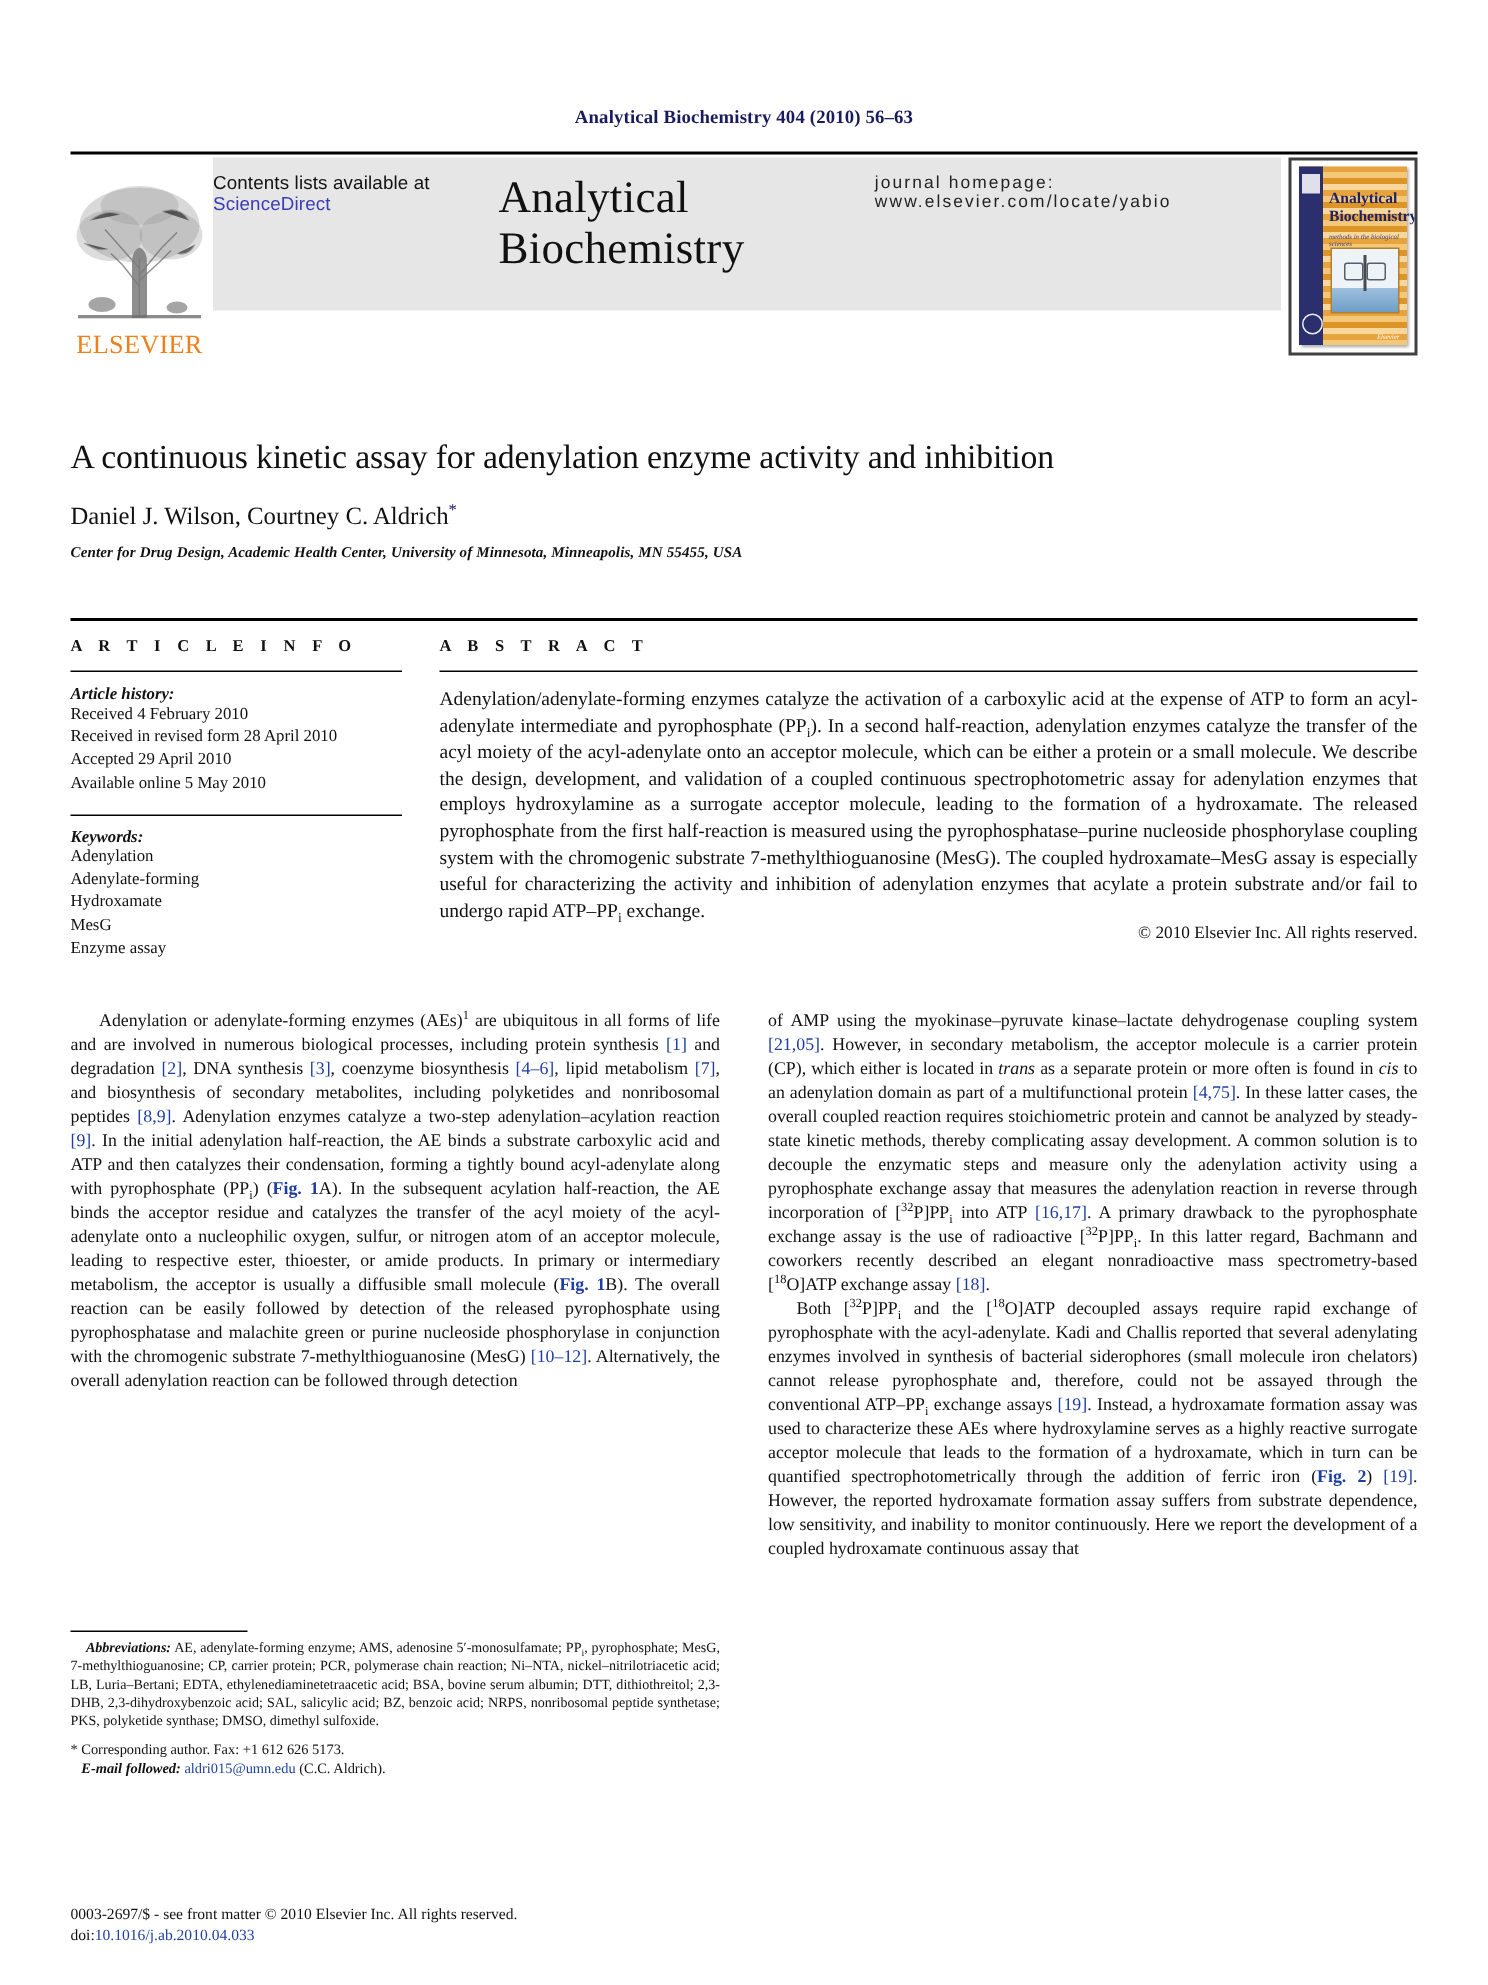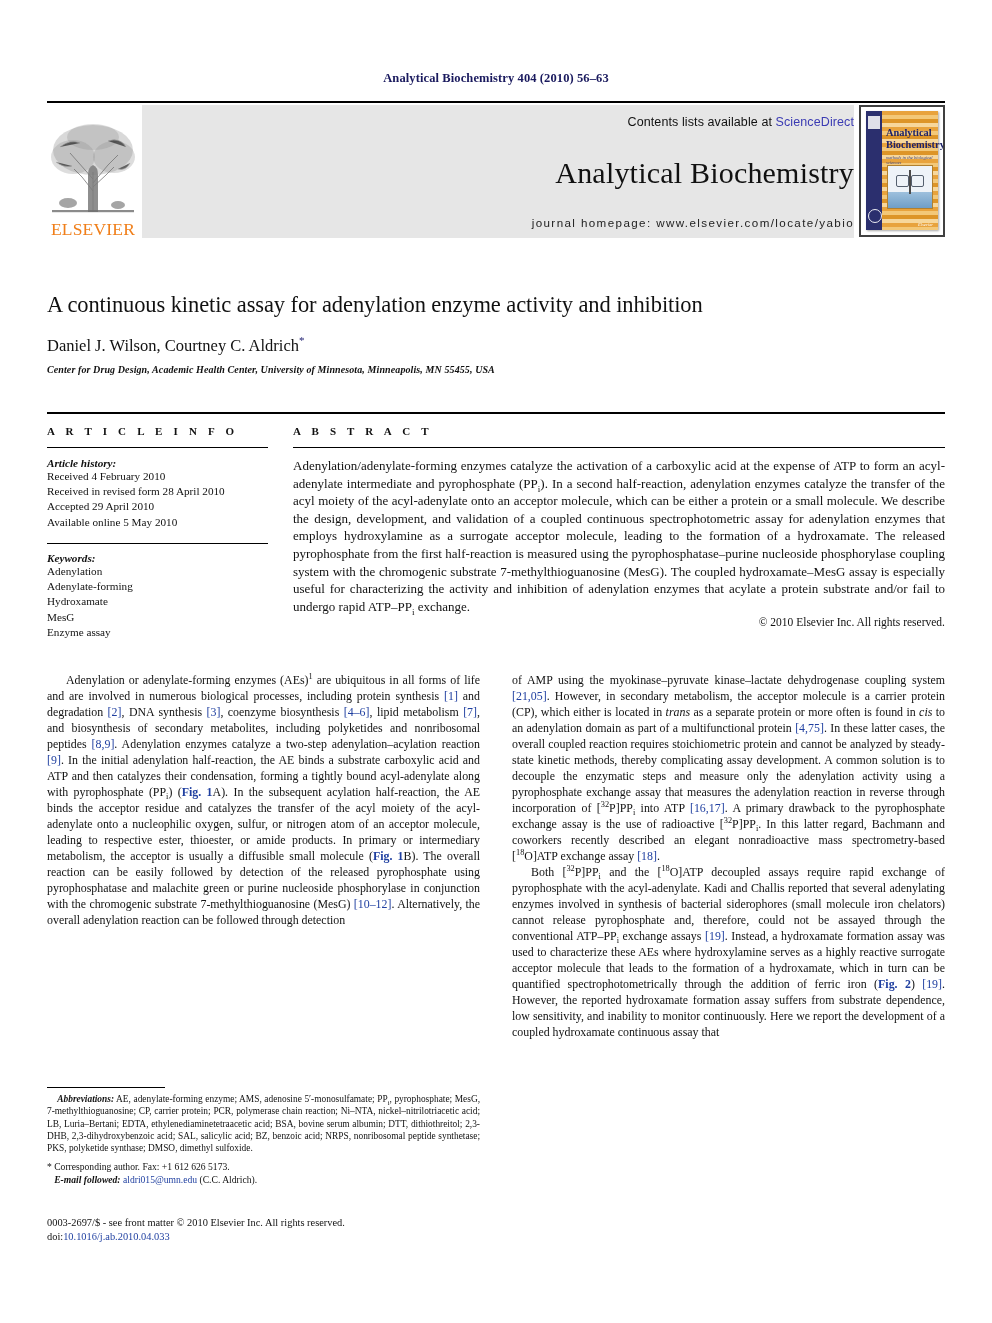--- a/index.html
+++ b/index.html
@@ -71,26 +71,25 @@
     line-height: 1;
     margin-top: 1px;
   }
 
   .mast-center {
     flex: 1 1 auto;
     background: #e6e6e6;
     margin-left: 3px;
     margin-right: 5px;
     display: flex;
-    flex-direction: column;
     justify-content: space-between;
-    align-items: flex-end;
+    align-items: flex-start;
     padding: 10px 0 9px 0;
     box-sizing: border-box;
-    height: 133px;
+    height: 102px;
   }
   .contents-line {
     font-family: "Liberation Sans", sans-serif;
     font-size: 12.5px;
     color: #111;
     letter-spacing: 0.1px;
   }
   .sd-link { color: #3b3bb3; }
   .journal-name {
     font-family: "Liberation Serif", serif;
@@ -342,21 +341,21 @@
     margin-top: 7px;
     color: #111;
   }
   .fn-email { font-style: italic; font-weight: bold; }
   .mail-link { color: #1f3fa0; font-style: normal; font-weight: normal; }
 
   
   .footer {
     position: absolute;
     left: 47px;
-    top: 1216px;
+    top: 1270px;
     width: 433px;
     font-size: 10.4px;
     line-height: 1.36;
     color: #111;
   }
   .doi-link { color: #1f3fa0; }
   sup { font-size: 0.7em; vertical-align: super; line-height: 0; }
   sub { font-size: 0.7em; vertical-align: sub; line-height: 0; }
 </style>
 </head>

